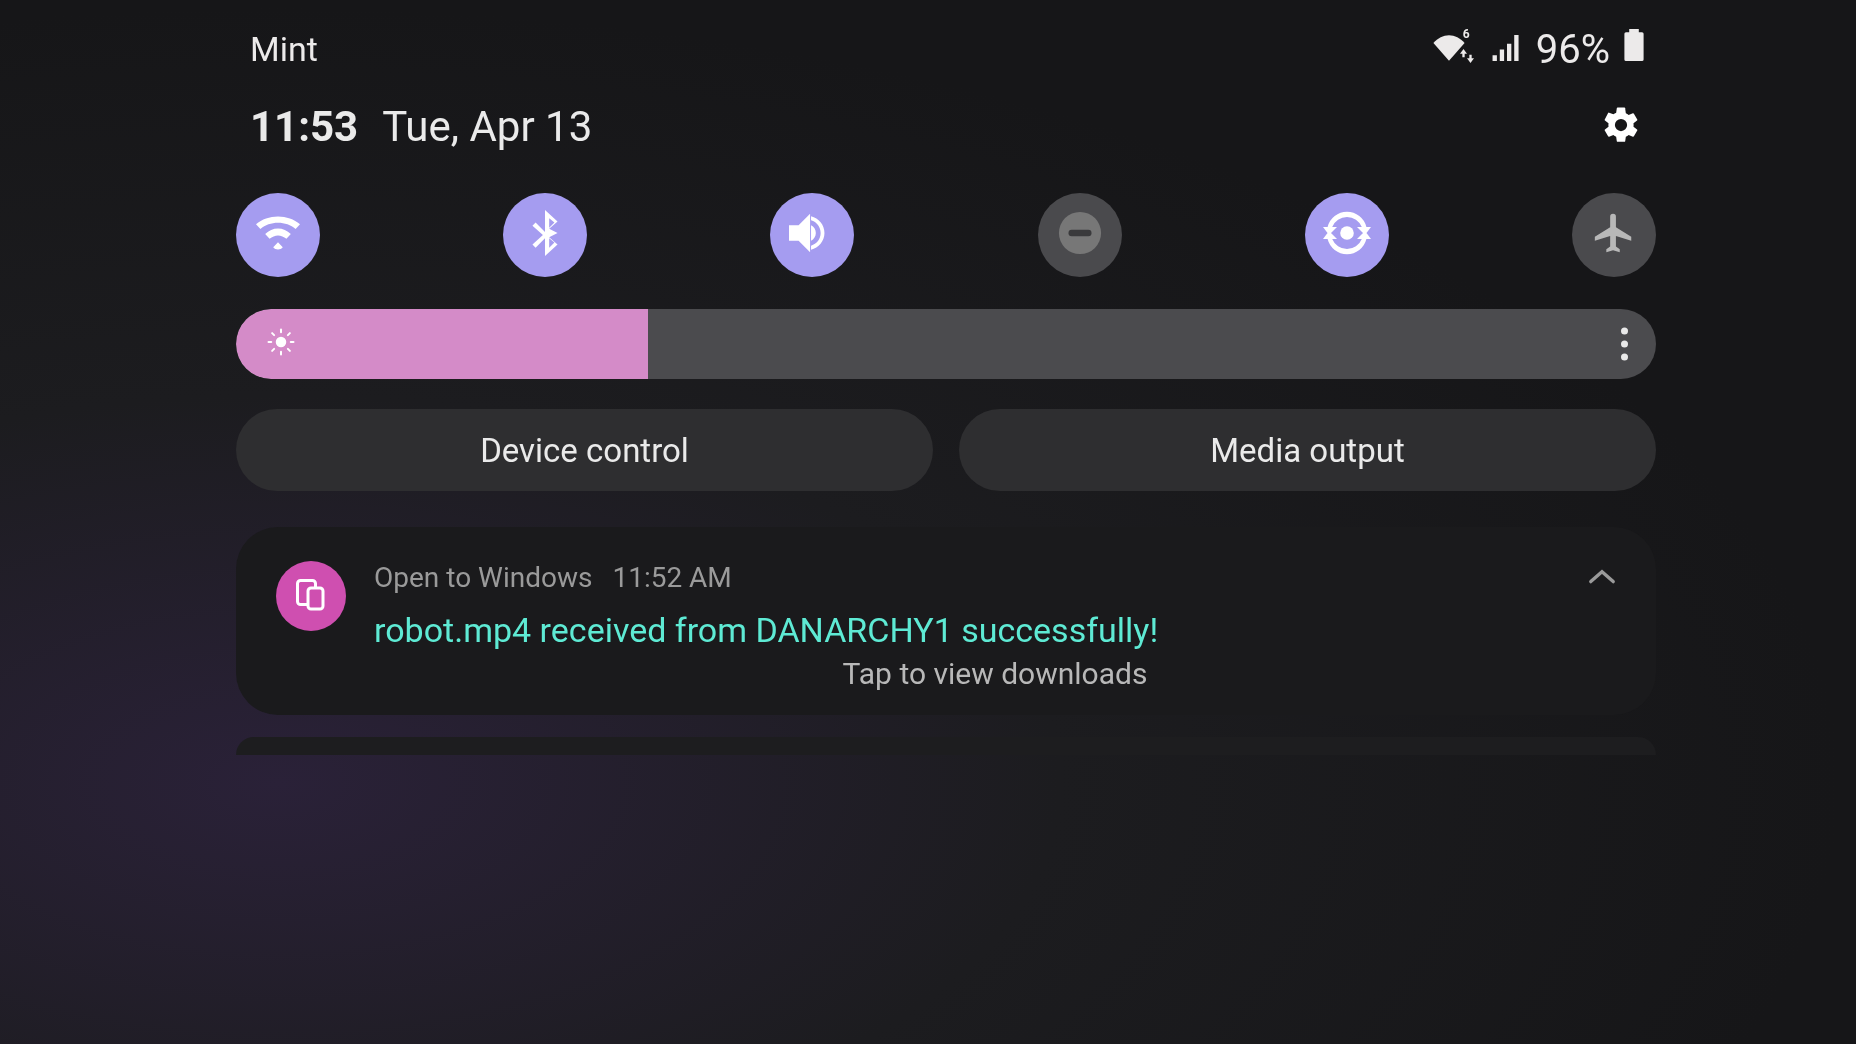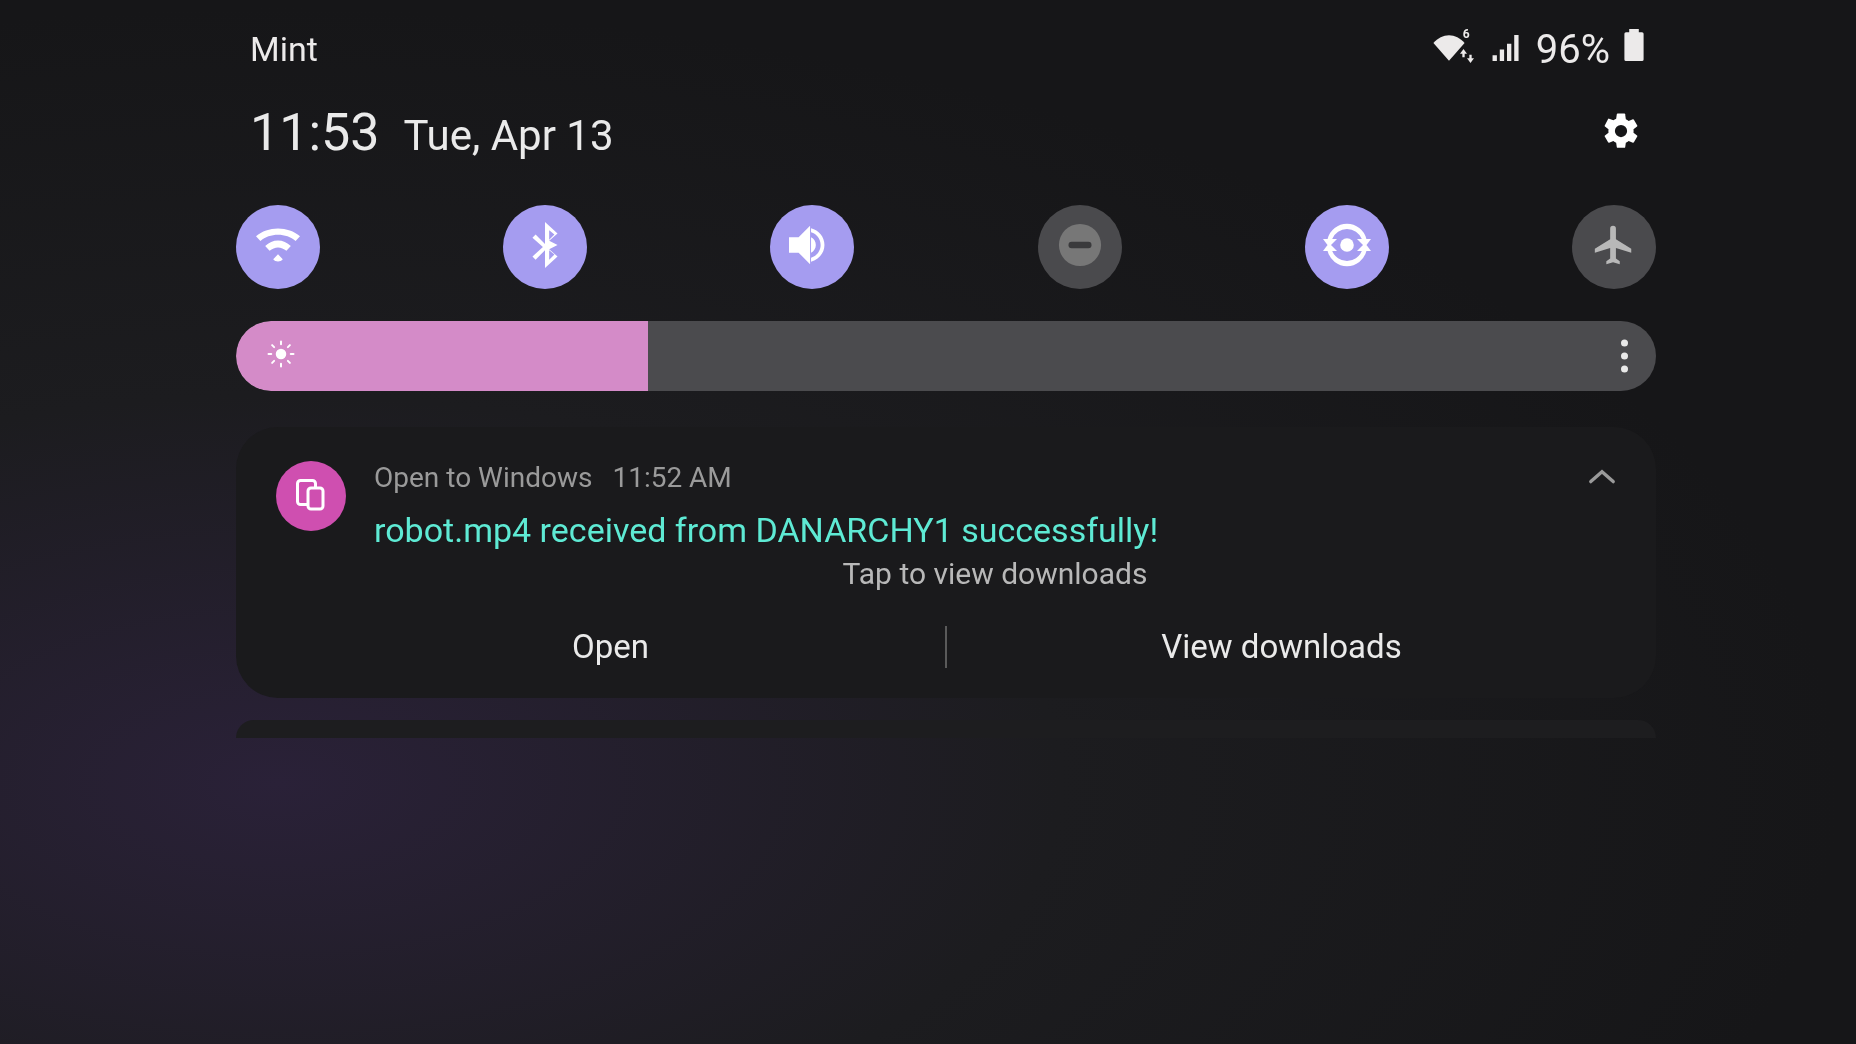--- a/index.html
+++ b/index.html
@@ -41,21 +41,21 @@
 
   
   .time-row {
     display: flex;
     justify-content: space-between;
     align-items: center;
     padding: 0 72px;
     margin-top: 18px;
   }
   .time-date { display: flex; align-items: baseline; gap: 24px; color:#eaeaea;}
-  .time { font-size: 52px; font-weight: 400; }
+  .time { font-size: 42px; font-weight: 700; }
   .date { font-size: 42px; font-weight: 400; }
   .settings-btn svg { fill: #ffffff; }
 
   
   .toggles {
     display: flex;
     justify-content: space-between;
     padding: 0 58px;
     margin-top: 42px;
   }
@@ -266,20 +266,28 @@
           </g>
         </svg>
     </span>
     <div class="brightness-more">
       <span></span>
         <span></span>
         <span></span>
     </div>
   </div>
 
+  <div class="control-row">
+    <div class="pill-btn">
+      <span>Device control</span>
+    </div>
+    <div class="pill-btn">
+      <span>Media output</span>
+    </div>
+  </div>
 
   <div class="notif">
     <div class="notif-top">
       <div class="notif-icon">
         <span>
           <svg width="36" height="36" viewBox="0 0 24 24" fill="#ffffff">
               <rect x="3" y="3" width="12" height="16" rx="2" stroke="#fff" stroke-width="2" fill="none"></rect>
               <rect x="10" y="8" width="10" height="14" rx="2" fill="#cf4fb0" stroke="#fff" stroke-width="2"></rect>
             </svg>
         </span>
@@ -293,26 +301,17 @@
         <div class="notif-sub">Tap to view downloads</div>
       </div>
     </div>
     <div class="notif-chevron">
       <span>
         <svg width="28" height="18" viewBox="0 0 20 12" fill="none" stroke="#9a9a9a" stroke-width="2.4" stroke-linecap="round">
             <path d="M2 10l8-7 8 7"></path>
           </svg>
       </span>
     </div>
-    <div class="notif-actions">
-      <div class="notif-action">
-        <span>Open</span>
-      </div>
-      <div class="notif-divider"></div>
-      <div class="notif-action">
-        <span>View downloads</span>
-      </div>
-    </div>
   </div>
 
   <div class="next-card"></div>
 
 </div>
 
 </body></html>

